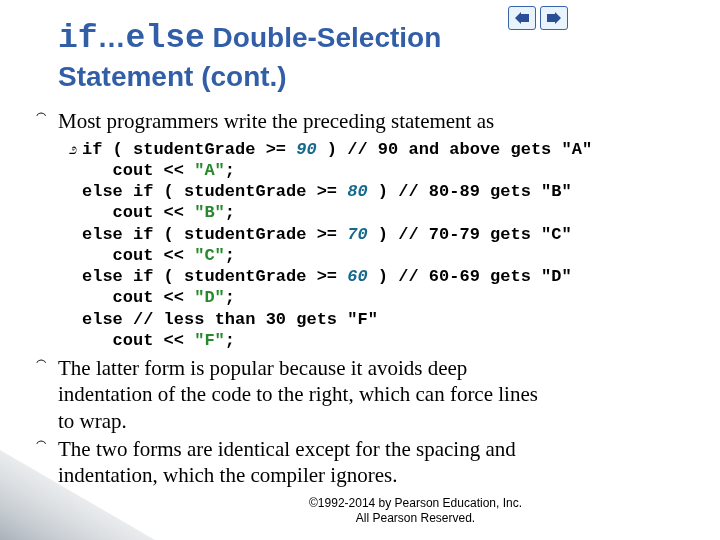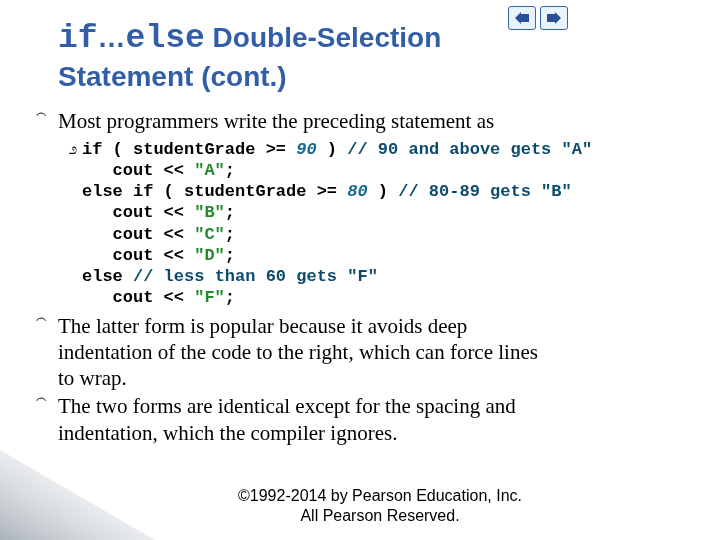--- a/index.html
+++ b/index.html
@@ -88,29 +88,29 @@
   }
   .code-line .spiral {
     display: inline-block;
     width: 18px;
     text-align: center;
     font-family: "Segoe UI Symbol", "Arial Unicode MS", sans-serif;
     font-weight: normal;
     font-size: 15px;
   }
   .num-lit { color: #16698c; font-style: italic; }
-  .comment { color: #0c4a6e; }
+  .comment { color: #000000; }
   .str-lit { color: #268a2c; }
   .footer {
     position: absolute;
     right: 58px;
     bottom: 14px;
     text-align: center;
     font-family: Verdana, Arial, sans-serif;
-    font-size: 16px;
+    font-size: 12px;
     color: #000;
     line-height: 1.25;
   }
   .shadow-wedge {
     position: absolute;
     left: 0;
     bottom: 0;
     width: 180px;
     height: 120px;
     pointer-events: none;
@@ -139,23 +139,25 @@
   </h1>
 
   <ul class="body">
     <li>
       <span>Most programmers write the preceding statement as</span>
       <div class="code-block">
         <div class="code-line"><span class="spiral">೨</span><span>if ( studentGrade &gt;= </span><span class="num-lit">90</span><span> ) </span><span class="comment">// 90 and above gets "A"</span></div>
         <div class="code-line"><span class="spiral">&nbsp;</span><span>   cout &lt;&lt; </span><span class="str-lit">"A"</span><span>;</span></div>
         <div class="code-line"><span class="spiral">&nbsp;</span><span>else if ( studentGrade &gt;= </span><span class="num-lit">80</span><span> ) </span><span class="comment">// 80-89 gets "B"</span></div>
         <div class="code-line"><span class="spiral">&nbsp;</span><span>   cout &lt;&lt; </span><span class="str-lit">"B"</span><span>;</span></div>
+        <div class="code-line"><span class="spiral">&nbsp;</span><span>else if ( studentGrade &gt;= </span><span class="num-lit">70</span><span> ) </span><span class="comment">// 70-79 gets "C"</span></div>
         <div class="code-line"><span class="spiral">&nbsp;</span><span>   cout &lt;&lt; </span><span class="str-lit">"C"</span><span>;</span></div>
+        <div class="code-line"><span class="spiral">&nbsp;</span><span>else if ( studentGrade &gt;= </span><span class="num-lit">60</span><span> ) </span><span class="comment">// 60-69 gets "D"</span></div>
         <div class="code-line"><span class="spiral">&nbsp;</span><span>   cout &lt;&lt; </span><span class="str-lit">"D"</span><span>;</span></div>
-        <div class="code-line"><span class="spiral">&nbsp;</span><span>else </span><span class="comment">// less than 60 gets "F"</span></div>
+        <div class="code-line"><span class="spiral">&nbsp;</span><span>else </span><span class="comment">// less than 30 gets "F"</span></div>
         <div class="code-line"><span class="spiral">&nbsp;</span><span>   cout &lt;&lt; </span><span class="str-lit">"F"</span><span>;</span></div>
       </div>
     </li>
     <li>
       <span>The latter form is popular because it avoids deep indentation of the code to the right, which can force lines to wrap.</span>
     </li>
     <li>
       <span>The two forms are identical except for the spacing and indentation, which the compiler ignores.</span>
     </li>
   </ul>

